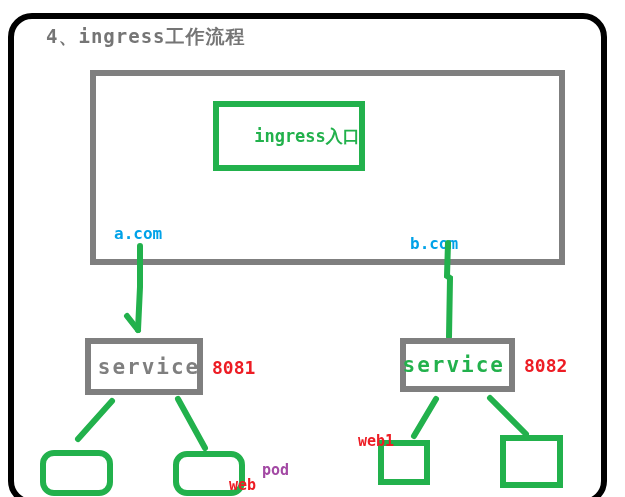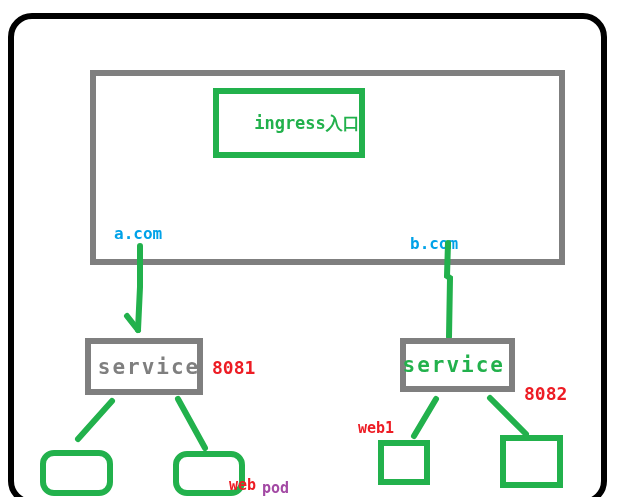--- a/index.html
+++ b/index.html
@@ -34,21 +34,21 @@
   
   #cluster-box {
     left: 90px; top: 70px;
     width: 475px; height: 195px;
     border: 6px solid var(--gray, #7f7f7f);
     box-sizing: border-box;
   }
 
   
   #ingress-box {
-    left: 213px; top: 88px;
+    left: 213px; top: 101px;
     width: 152px; height: 70px;
     border: 6px solid var(--green, #22b14c);
     box-sizing: border-box;
     display: flex;
     align-items: center;
     justify-content: center;
     padding-left: 36px;
   }
   #ingress-box .label {
     color: var(--green, #22b14c);
@@ -90,21 +90,21 @@
     color: var(--green, #22b14c);
   }
 
   .port-label {
     color: var(--red, #ed1c24);
     font-size: 18px;
     font-weight: bold;
     white-space: nowrap;
   }
   #port-8081 { left: 212px; top: 357px; }
-  #port-8082 { left: 524px; top: 355px; margin-top: 28px; }
+  #port-8082 { left: 524px; top: 355px; }
 
   .pod-rounded {
     border: 6px solid var(--green, #22b14c);
     border-radius: 14px;
     box-sizing: border-box;
   }
   .pod-square {
     border: 6px solid var(--green, #22b14c);
     box-sizing: border-box;
   }
@@ -112,42 +112,43 @@
   #pod-a2 { left: 173px; top: 451px; width: 72px; height: 45px; }
   #pod-b1 { left: 378px; top: 440px; width: 52px; height: 45px; }
   #pod-b2 { left: 500px; top: 435px; width: 63px; height: 53px; }
 
   .pod-note {
     font-size: 15px;
     font-weight: bold;
     white-space: nowrap;
   }
   #label-web  { left: 229px; top: 432px; color: var(--red, #ed1c24); margin-top: 44px; }
-  #label-pod  { left: 262px; top: 461px; color: var(--purple, #a349a4); margin-top: 18px; }
-  #label-web1 { left: 358px; top: 419px; color: var(--red, #ed1c24); }
+  #label-pod  { left: 262px; top: 461px; color: var(--purple, #a349a4); }
+  #label-web1 { left: 358px; top: 432px; color: var(--red, #ed1c24); }
 
   #connector-layer {
     left: 0; top: 0;
     width: 625px; height: 497px;
     pointer-events: none;
   }
   .green-stroke {
     stroke: var(--green, #22b14c);
     stroke-width: 6;
     fill: none;
     stroke-linecap: round;
   }
 </style>
 </head>
 <body>
 
 <div id="stage">
 
   <div id="outer-frame" class="abs"></div>
 
+  <div id="page-title" class="abs">4、ingress工作流程</div>
 
   <div id="cluster-box" class="abs"></div>
 
   <div id="ingress-box" class="abs">
     <span class="label">ingress入口</span>
   </div>
 
   <div id="host-a" class="abs host-label">a.com</div>
   <div id="host-b" class="abs host-label">b.com</div>
 

